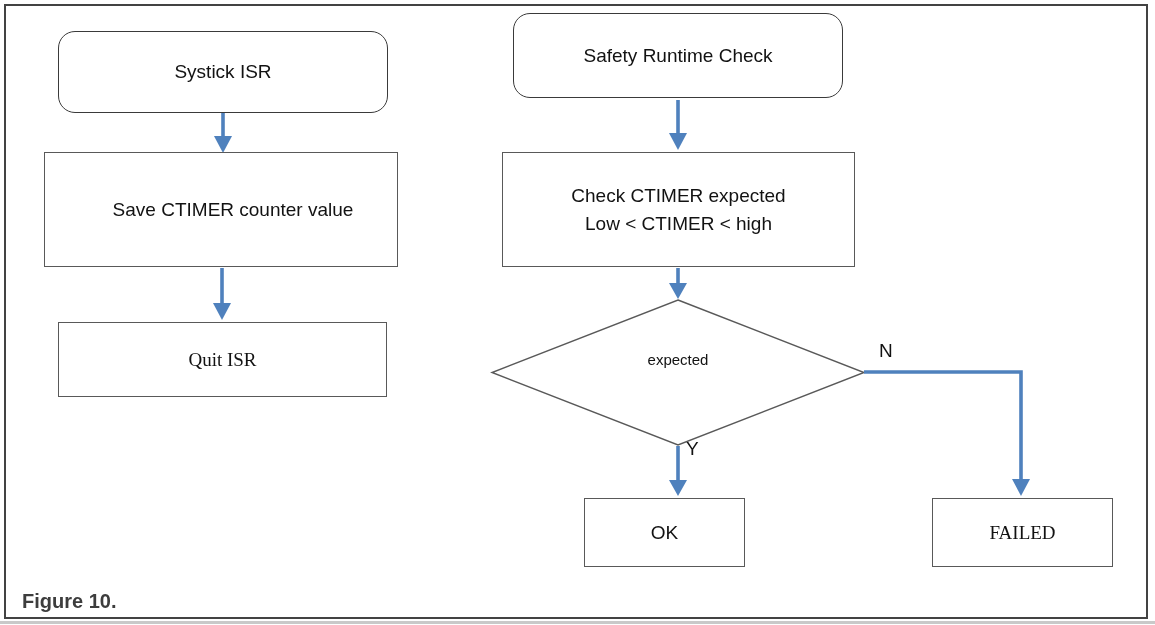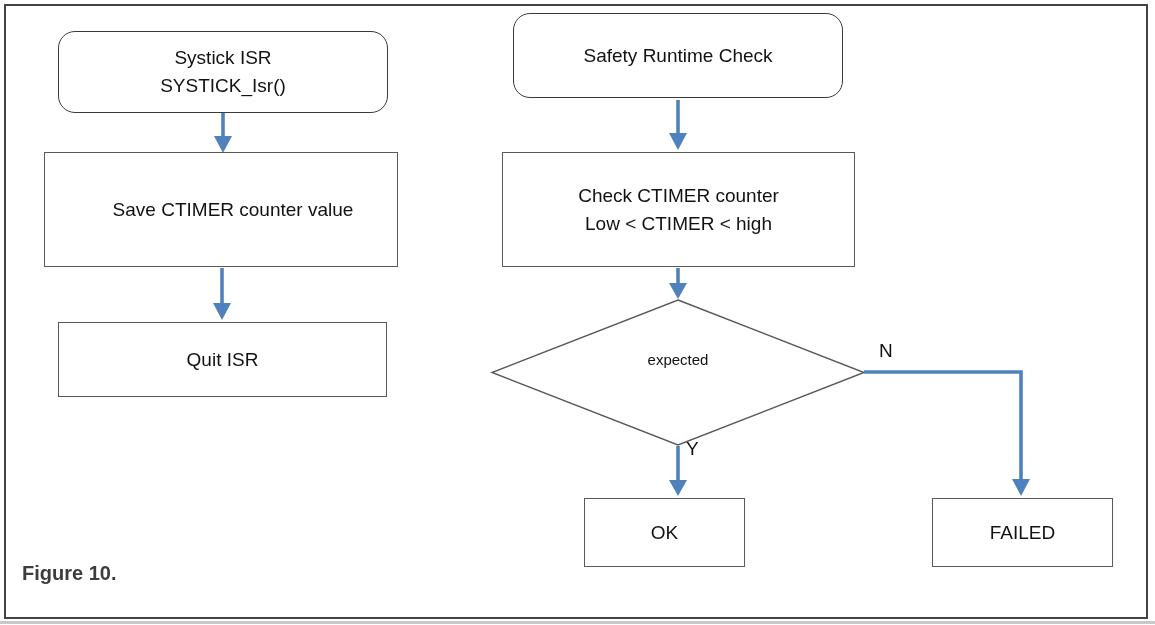--- a/index.html
+++ b/index.html
@@ -32,37 +32,37 @@
   .node {
     position: absolute; display: flex; flex-direction: column;
     align-items: center; justify-content: center; text-align: center;
     background: #ffffff; font-size: 19px; line-height: 28px; color: var(--text);
   }
   .terminator { border: 1.6px solid var(--terminator-border); border-radius: 17px; }
   .process    { border: 1.9px solid var(--process-border); }
 
   .node-systick { left: 58px;  top: 15px;  width: 330px; height: 82px; margin-top: 16px; }
   .node-save    { left: 44px;  top: 152px; width: 354px; height: 115px; padding-left: 24px; }
-  .node-quit    { left: 58px;  top: 322px; width: 329px; height: 75px; }
+  .node-quit    { left: 58px;  top: 322px; width: 329px; height: 75px; font-family: Liberation Serif, serif; }
   .node-safety  { left: 513px; top: 13px;  width: 330px; height: 85px; }
   .node-check   { left: 502px; top: 152px; width: 353px; height: 115px; }
   .node-ok      { left: 584px; top: 498px; width: 161px; height: 69px; }
-  .node-failed  { left: 932px; top: 498px; width: 181px; height: 69px; }
+  .node-failed  { left: 932px; top: 498px; width: 181px; height: 69px; font-family: Liberation Serif, serif; }
 
   .decision-label-zone {
     position: absolute; left: 492px; top: 287px; width: 372px; height: 145px;
     display: flex; align-items: center; justify-content: center;
     font-size: 15px; background: transparent; pointer-events: none;
   }
   .branch-label { position: absolute; font-size: 19px; color: var(--text); background: transparent; }
   .branch-yes { left: 686px; top: 438px; }
   .branch-no  { left: 879px; top: 340px; }
 
   .caption {
-    position: absolute; left: 22px; top: 560px; height: 26px;
+    position: absolute; left: 22px; top: 588px; height: 26px;
     display: flex; align-items: center; gap: 13px;
     font-size: 20px; font-weight: bold; color: var(--caption);
   }
 </style>
 </head>
 <body>
 
 <div class="figure-frame"></div>
 <div class="bottom-shadow"></div>
 
@@ -94,37 +94,36 @@
   </g>
 
   <g>
     <polyline class="arrow-line" points="864,372 1021,372 1021,480"></polyline>
     <polygon class="arrow-head" points="1012,479 1030,479 1021,496"></polygon>
   </g>
 </svg>
 
 <div class="node terminator node-systick">
   <div>Systick ISR</div>
-  <div>SYSTICK_Isr()</div>
 </div>
 
 <div class="node process node-save">
   <div>Save CTIMER counter value</div>
 </div>
 
 <div class="node process node-quit">
   <div>Quit ISR</div>
 </div>
 
 <div class="node terminator node-safety">
   <div>Safety Runtime Check</div>
 </div>
 
 <div class="node process node-check">
-  <div>Check CTIMER counter</div>
+  <div>Check CTIMER expected</div>
   <div>Low &lt; CTIMER &lt; high</div>
 </div>
 
 <div class="decision-label-zone">
   <span>expected</span>
 </div>
 
 <span class="branch-label branch-yes">Y</span>
 <span class="branch-label branch-no">N</span>
 

